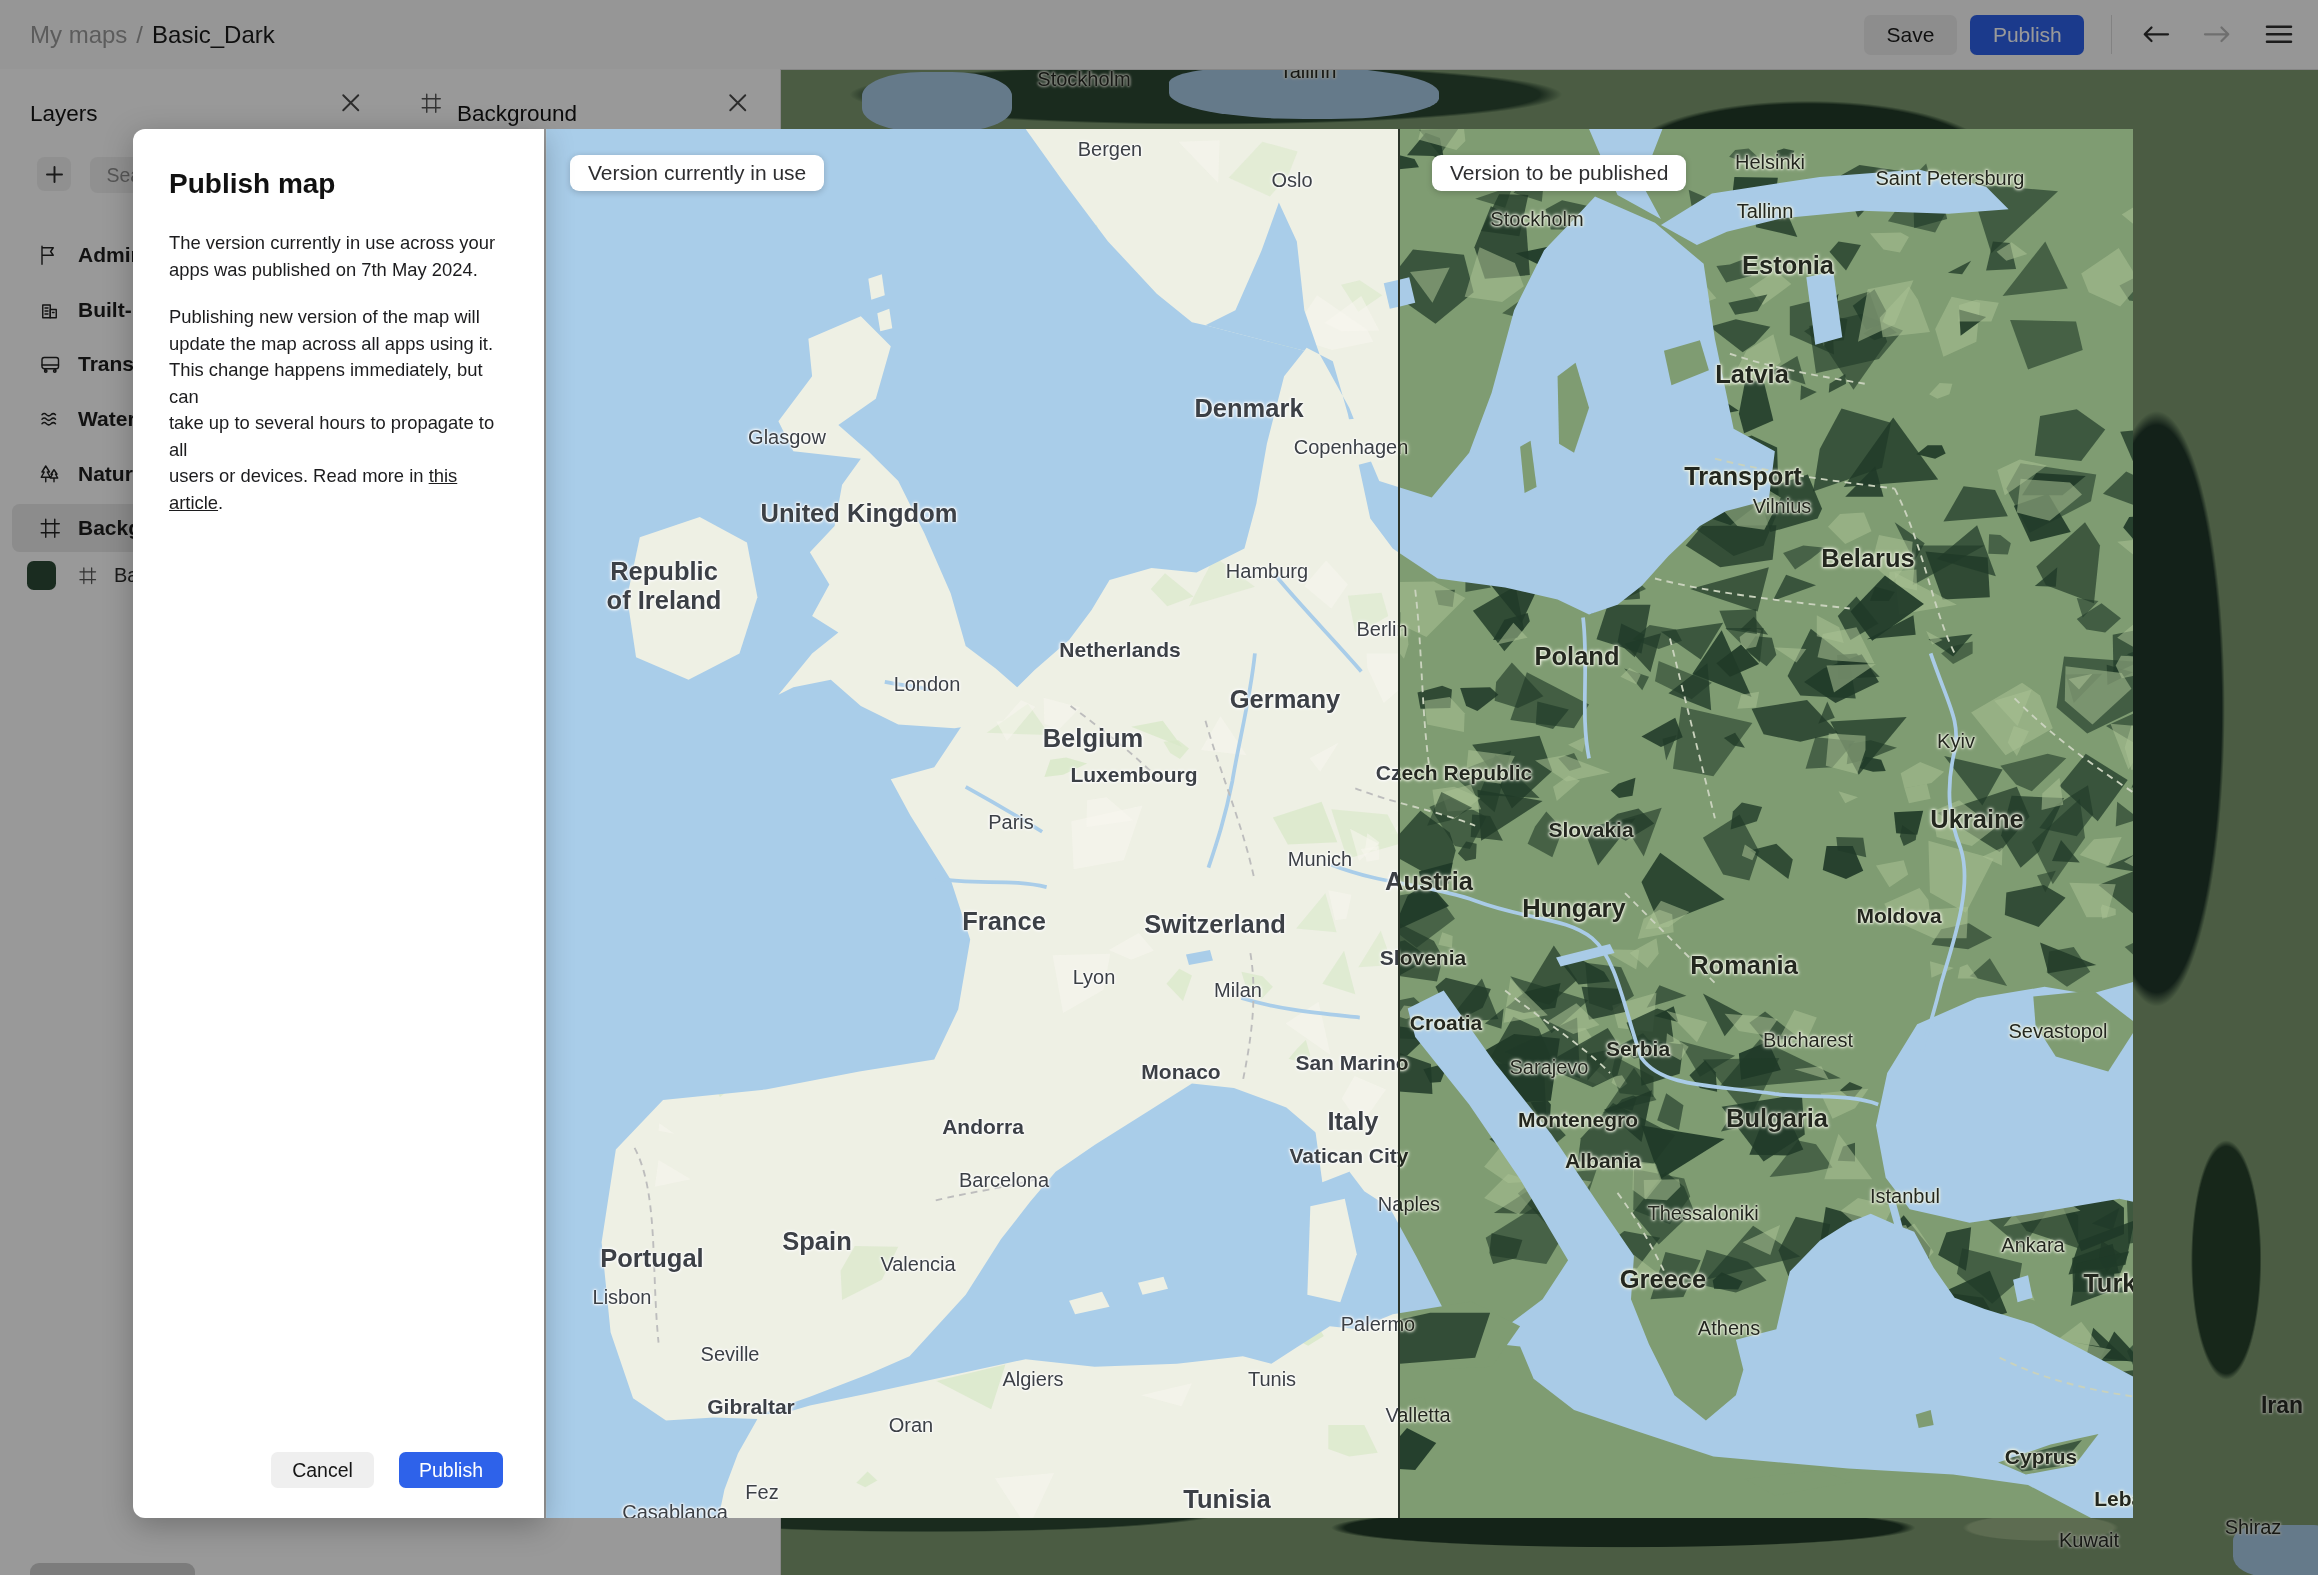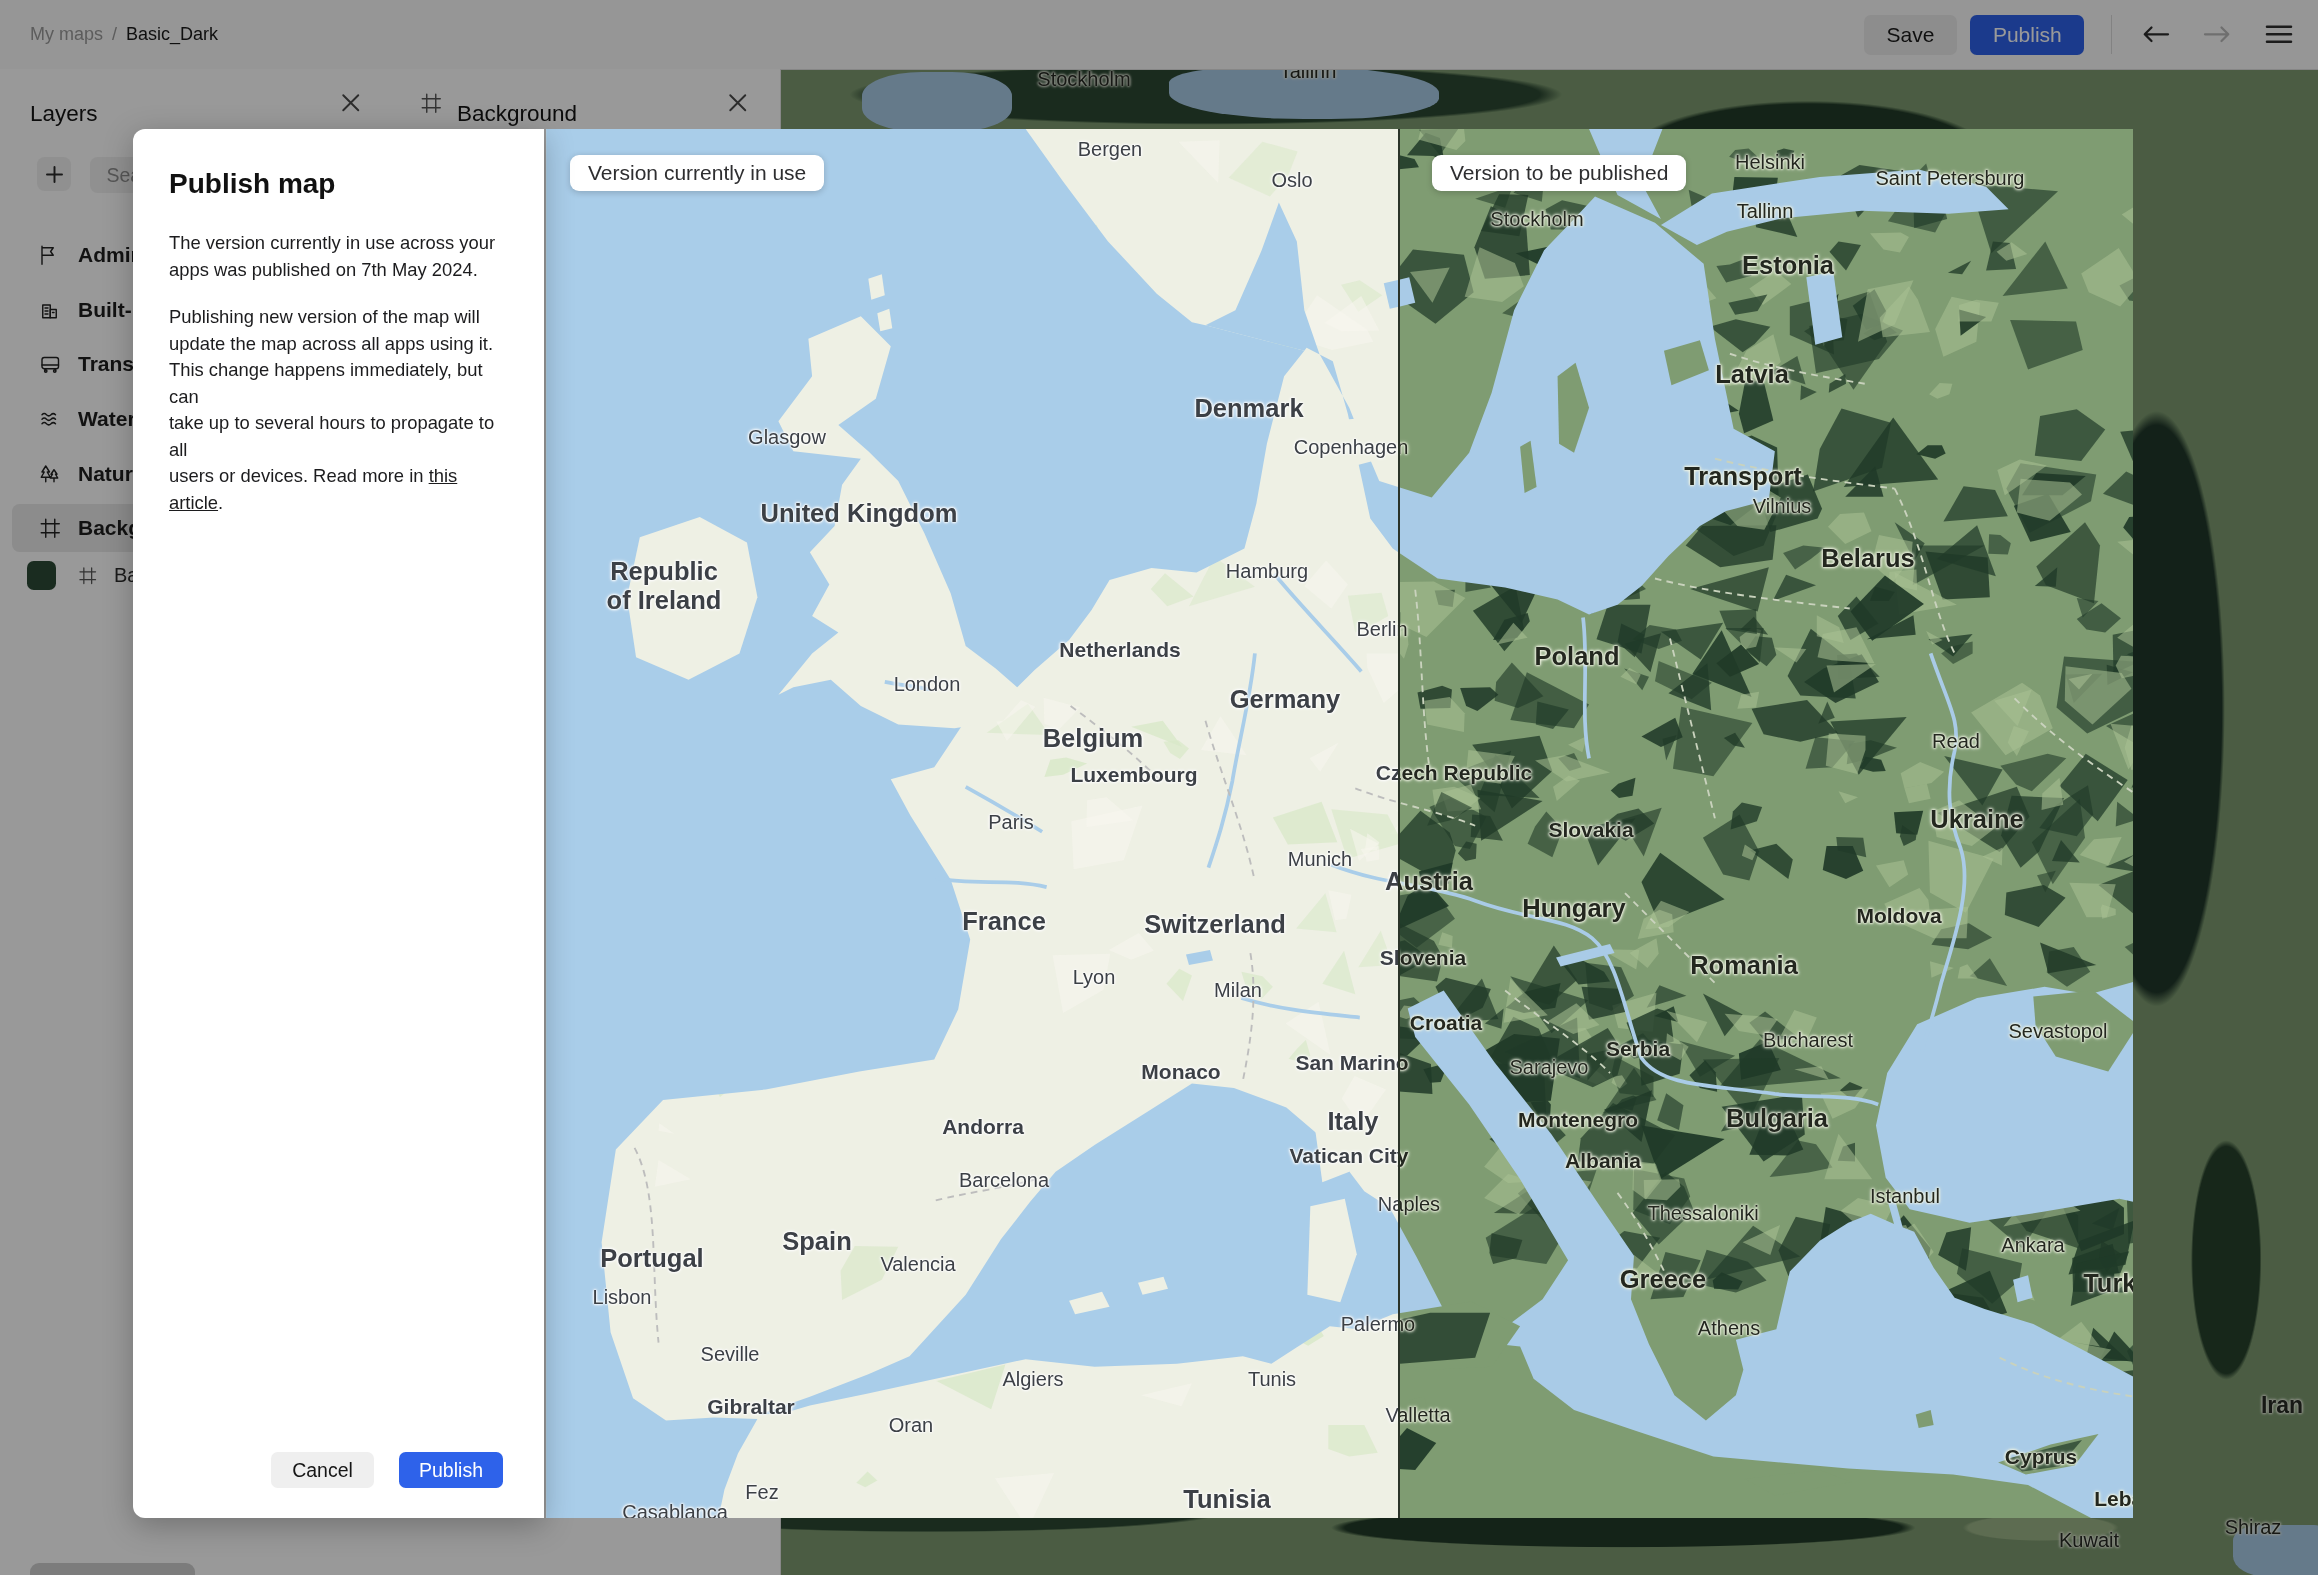--- a/index.html
+++ b/index.html
@@ -18,21 +18,21 @@
       radial-gradient(closest-side at 40% 96%, #2c4832 0 30%, transparent 32%),
       radial-gradient(closest-side at 88% 97%, #9cb488 0 26%, transparent 28%);}
   .uwater{position:absolute;background:#a9cbe7;border-radius:40%;}
   .ulbl{position:absolute;transform:translate(-50%,-50%);white-space:pre;color:#272b24;
     text-shadow:0 0 2.2px #eef2e4,0 0 2.2px #eef2e4,0 0 3px #eef2e4,0 0 3.7px #eef2e4;}
   .ulbl.city{font-size:20px;} .ulbl.cty{font-size:23px;font-weight:700;}
 
   
   #topbar{position:absolute;left:0;top:0;width:2319px;height:69px;background:#fafafa;
     border-bottom:0.7px solid #e0e0e0;display:flex;align-items:center;z-index:10;}
-  #breadcrumb{margin-left:30px;font-size:18px;color:#9a9a9a;display:flex;gap:9px;align-items:center;}
+  #breadcrumb{margin-left:30px;font-size:24px;color:#9a9a9a;display:flex;gap:9px;align-items:center;}
   #breadcrumb .cur{color:#1a1a1a;}
   #topbar .spacer{flex:1;}
   .tbtn{height:40px;border-radius:6.7px;display:flex;align-items:center;justify-content:center;
     font-size:21px;padding:0 22.5px;}
   #save-btn{background:#ececec;color:#1a1a1a;margin-right:13.5px;}
   #publish-btn-top{color:#fff;margin-right:27px;}
   .vdiv{width:0.7px;height:39px;background:#d9d9d9;margin-right:22.5px;}
   .iconbtn{width:42px;height:42px;display:flex;align-items:center;justify-content:center;margin-right:19.5px;}
 
   
@@ -1233,21 +1233,21 @@
           <div class="mlbl y" style="left: 1219px; top: 82px;">Tallinn</div>
           <div class="mlbl C" style="left: 1242px; top: 136px;">Estonia</div>
           <div class="mlbl C" style="left: 1206px; top: 245px;">Latvia</div>
           <div class="mlbl y" style="left: 1651px; top: 314px;">Moscow</div>
           <div class="mlbl y" style="left: 805px; top: 318px;">Copenhagen</div>
           <div class="mlbl C" style="left: 1197px; top: 347px;">Transport</div>
           <div class="mlbl y" style="left: 1236px; top: 377px;">Vilnius</div>
           <div class="mlbl C" style="left: 1322px; top: 429px;">Belarus</div>
           <div class="mlbl y" style="left: 836px; top: 500px;">Berlin</div>
           <div class="mlbl C" style="left: 1031px; top: 527px;">Poland</div>
-          <div class="mlbl y" style="left: 1410px; top: 612px;">Read</div>
+          <div class="mlbl y" style="left: 1410px; top: 612px;">Kyiv</div>
           <div class="mlbl c" style="left: 908px; top: 644px;">Czech Republic</div>
           <div class="mlbl C" style="left: 1431px; top: 690px;">Ukraine</div>
           <div class="mlbl c" style="left: 1045px; top: 701px;">Slovakia</div>
           <div class="mlbl C" style="left: 883px; top: 752px;">Austria</div>
           <div class="mlbl C" style="left: 1028px; top: 779px;">Hungary</div>
           <div class="mlbl c" style="left: 1353px; top: 787px;">Moldova</div>
           <div class="mlbl c" style="left: 877px; top: 829px;">Slovenia</div>
           <div class="mlbl C" style="left: 1198px; top: 836px;">Romania</div>
           <div class="mlbl c" style="left: 900px; top: 894px;">Croatia</div>
           <div class="mlbl y" style="left: 1512px; top: 902px;">Sevastopol</div>

